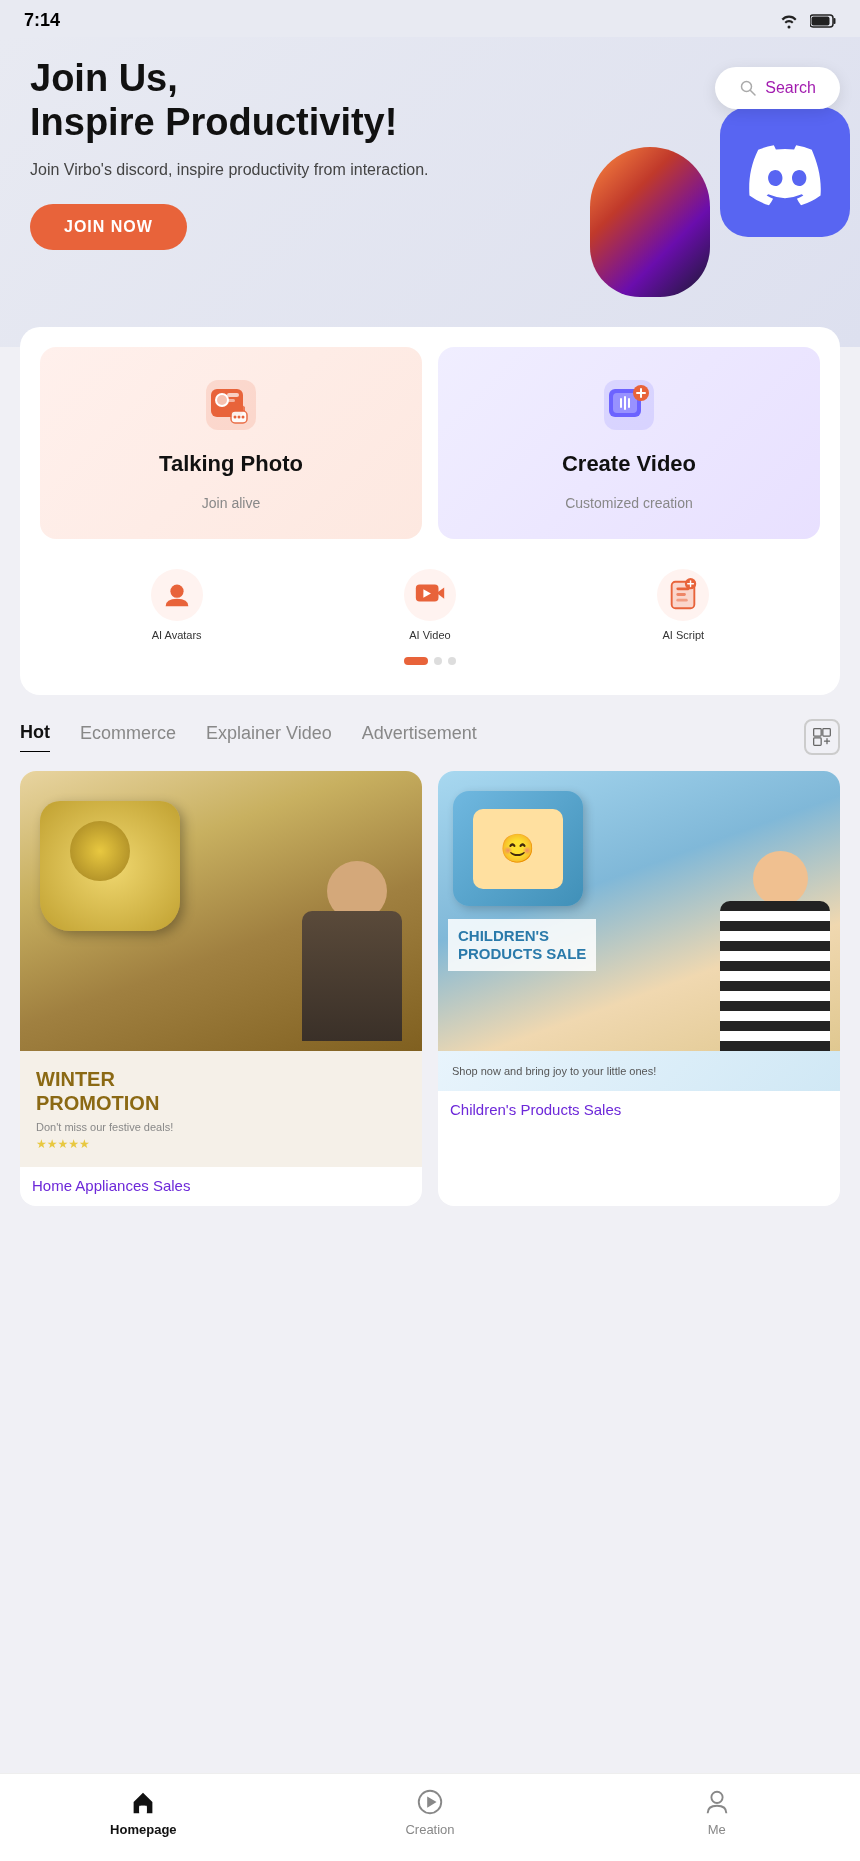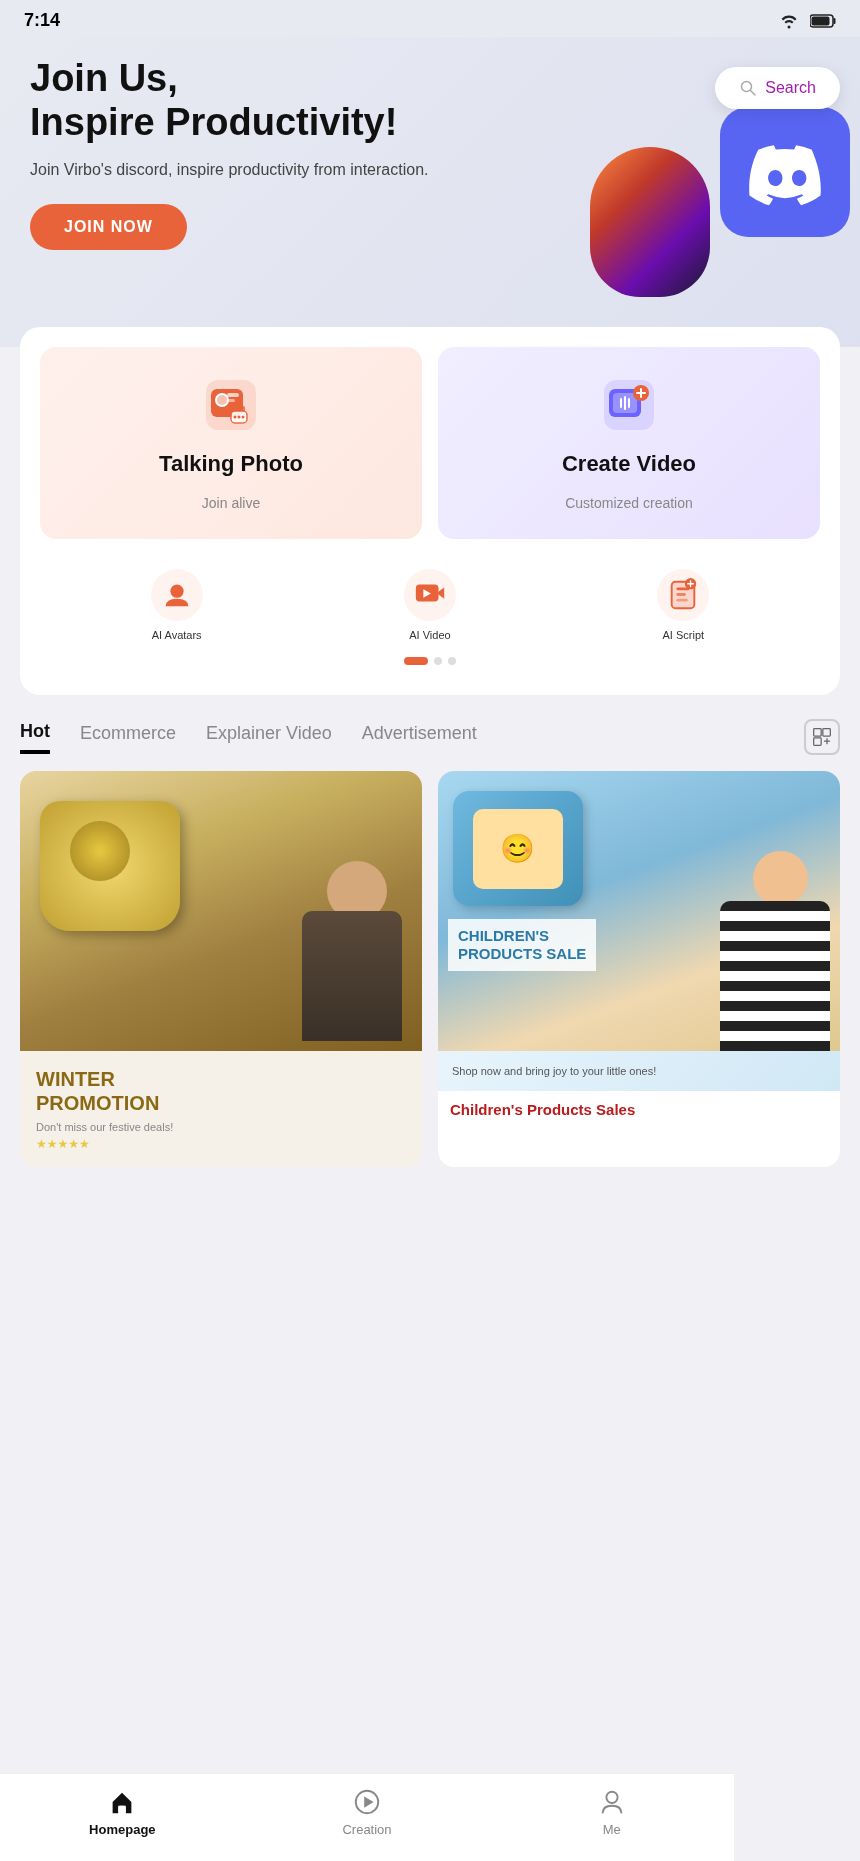--- a/index.html
+++ b/index.html
@@ -213,21 +213,21 @@
     .tab {
       font-size: 18px;
       color: #888;
       cursor: pointer;
       padding-bottom: 8px;
       white-space: nowrap;
     }
     .tab.active {
       color: #111;
       font-weight: 700;
-      border-bottom: 4px solid #000000;
+      border-bottom: 1px solid #000000;
     }
     .tab-icon {
       margin-left: auto;
       width: 36px;
       height: 36px;
       border: 2px solid #ccc;
       border-radius: 8px;
       display: flex;
       align-items: center;
       justify-content: center;
@@ -274,31 +274,31 @@
     .children-promo {
       background: linear-gradient(135deg, #e8f4fc, #d0e8f5);
       padding: 14px;
     }
     .children-promo p {
       font-size: 11px;
       color: #555;
     }
     .video-card-title {
       font-size: 15px;
-      font-weight: 700;
-      color: #b91c1c;
+      font-weight: 400;
+      color: #6d28d9;
       padding: 10px 12px 12px;
     }
 
     
     .bottom-nav {
       position: fixed;
       bottom: 0;
       left: 0;
-      width: 734px;
+      width: 860px;
       background: #fff;
       border-top: 1px solid #eee;
       display: flex;
       justify-content: space-around;
       align-items: center;
       padding: 12px 0 24px;
       z-index: 100;
     }
     .nav-item {
       display: flex;
@@ -484,20 +484,21 @@
           <div style="width:60px;height:60px;background:#d4a87a;border-radius:50%;margin:0 auto;"></div>
           <div style="width:100px;height:130px;background:linear-gradient(180deg,#5a4a3a,#3a3028);border-radius:10px 10px 0 0;margin-top:-10px;"></div>
         </div>
       </div>
     </div>
     <div class="promo-banner">
       <h4>WINTER<br>PROMOTION</h4>
       <p>Don't miss our festive deals!</p>
       <div class="stars">★★★★★</div>
     </div>
+    <div class="video-card-title">Home Appliances Sales</div>
   </div>
 
   <div class="video-card">
     <div class="video-thumb">
       <div style="width:100%;height:100%;background:linear-gradient(160deg,#a8d8f0 0%,#80b8d8 40%,#f0d8b0 70%,#e0c890 100%);position:relative;">
 
         <div style="position:absolute;top:20px;left:15px;width:130px;height:115px;background:linear-gradient(135deg,#70b8e0,#4090b8);border-radius:16px;display:flex;align-items:center;justify-content:center;box-shadow:3px 3px 10px rgba(0,0,0,0.2);">
           <div style="width:90px;height:80px;background:#ffe0a0;border-radius:10px;display:flex;align-items:center;justify-content:center;font-size:28px;">😊</div>
         </div>
 

